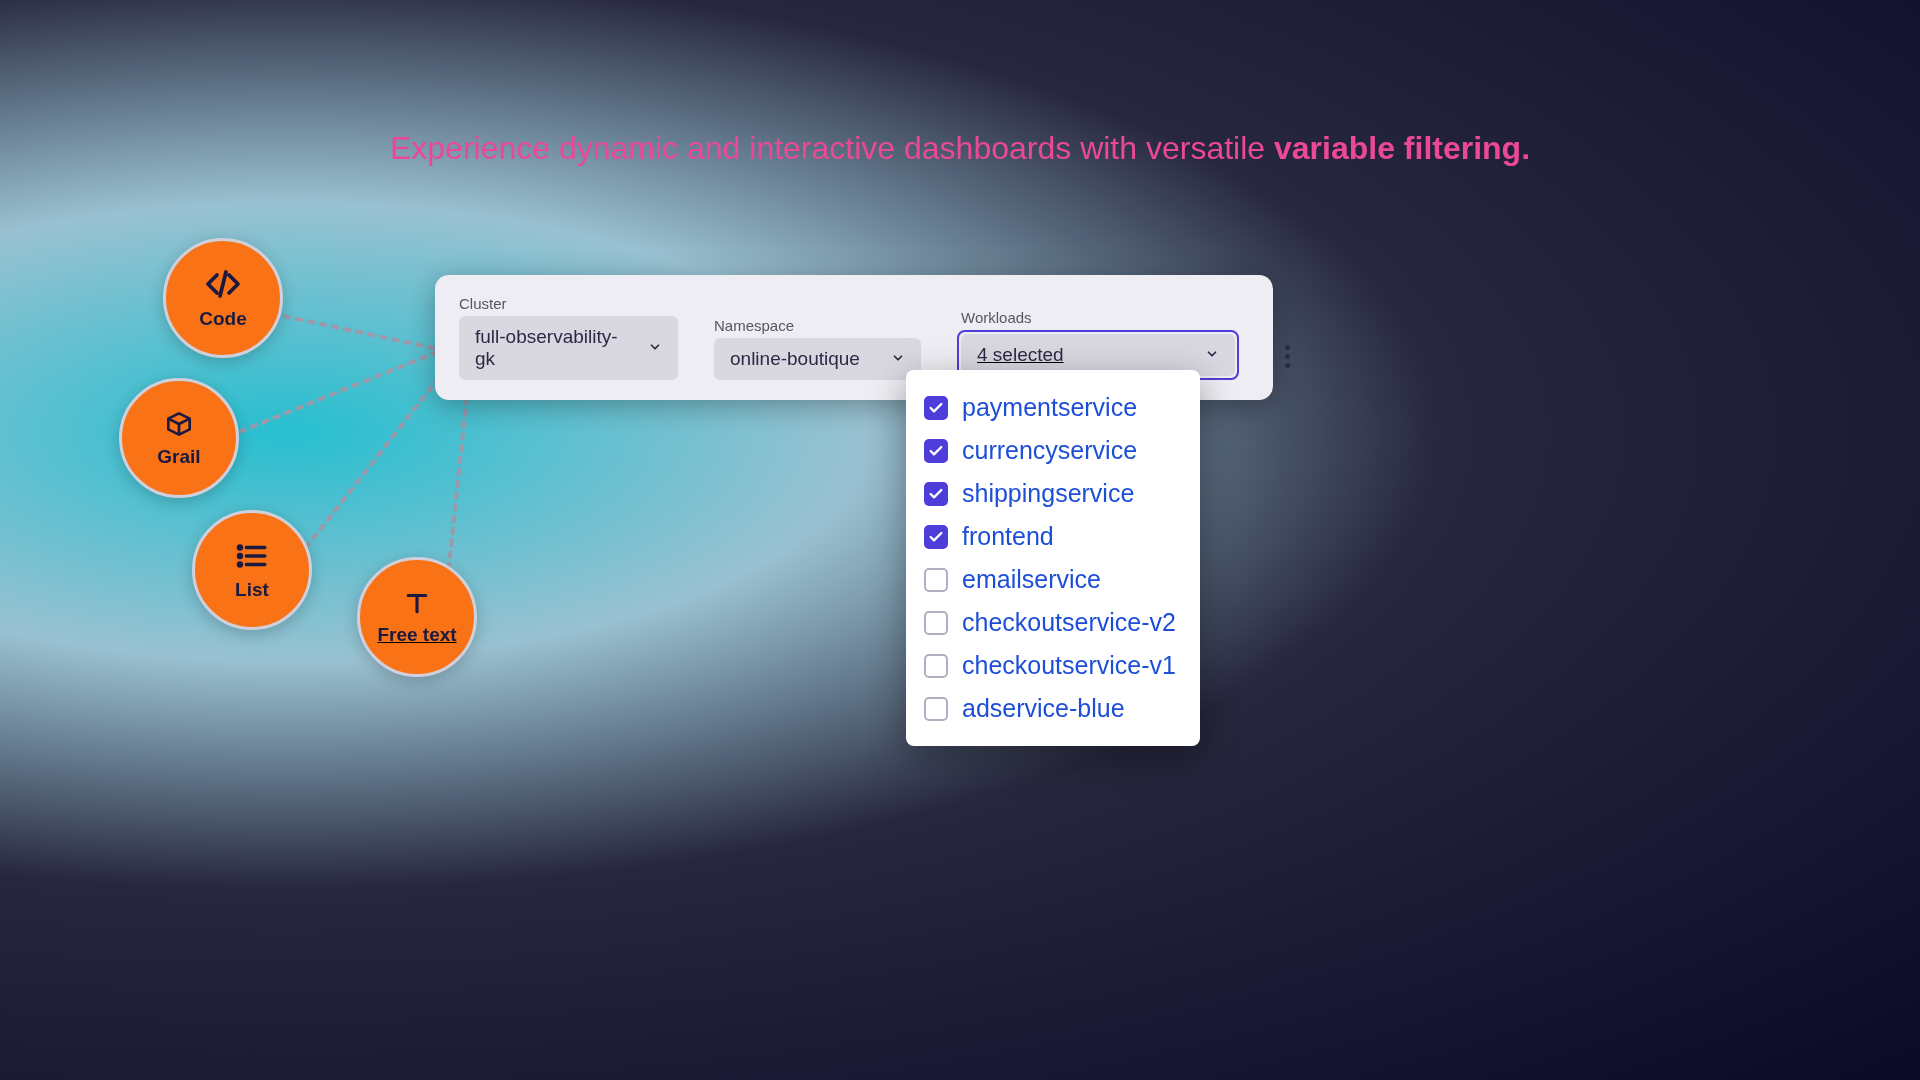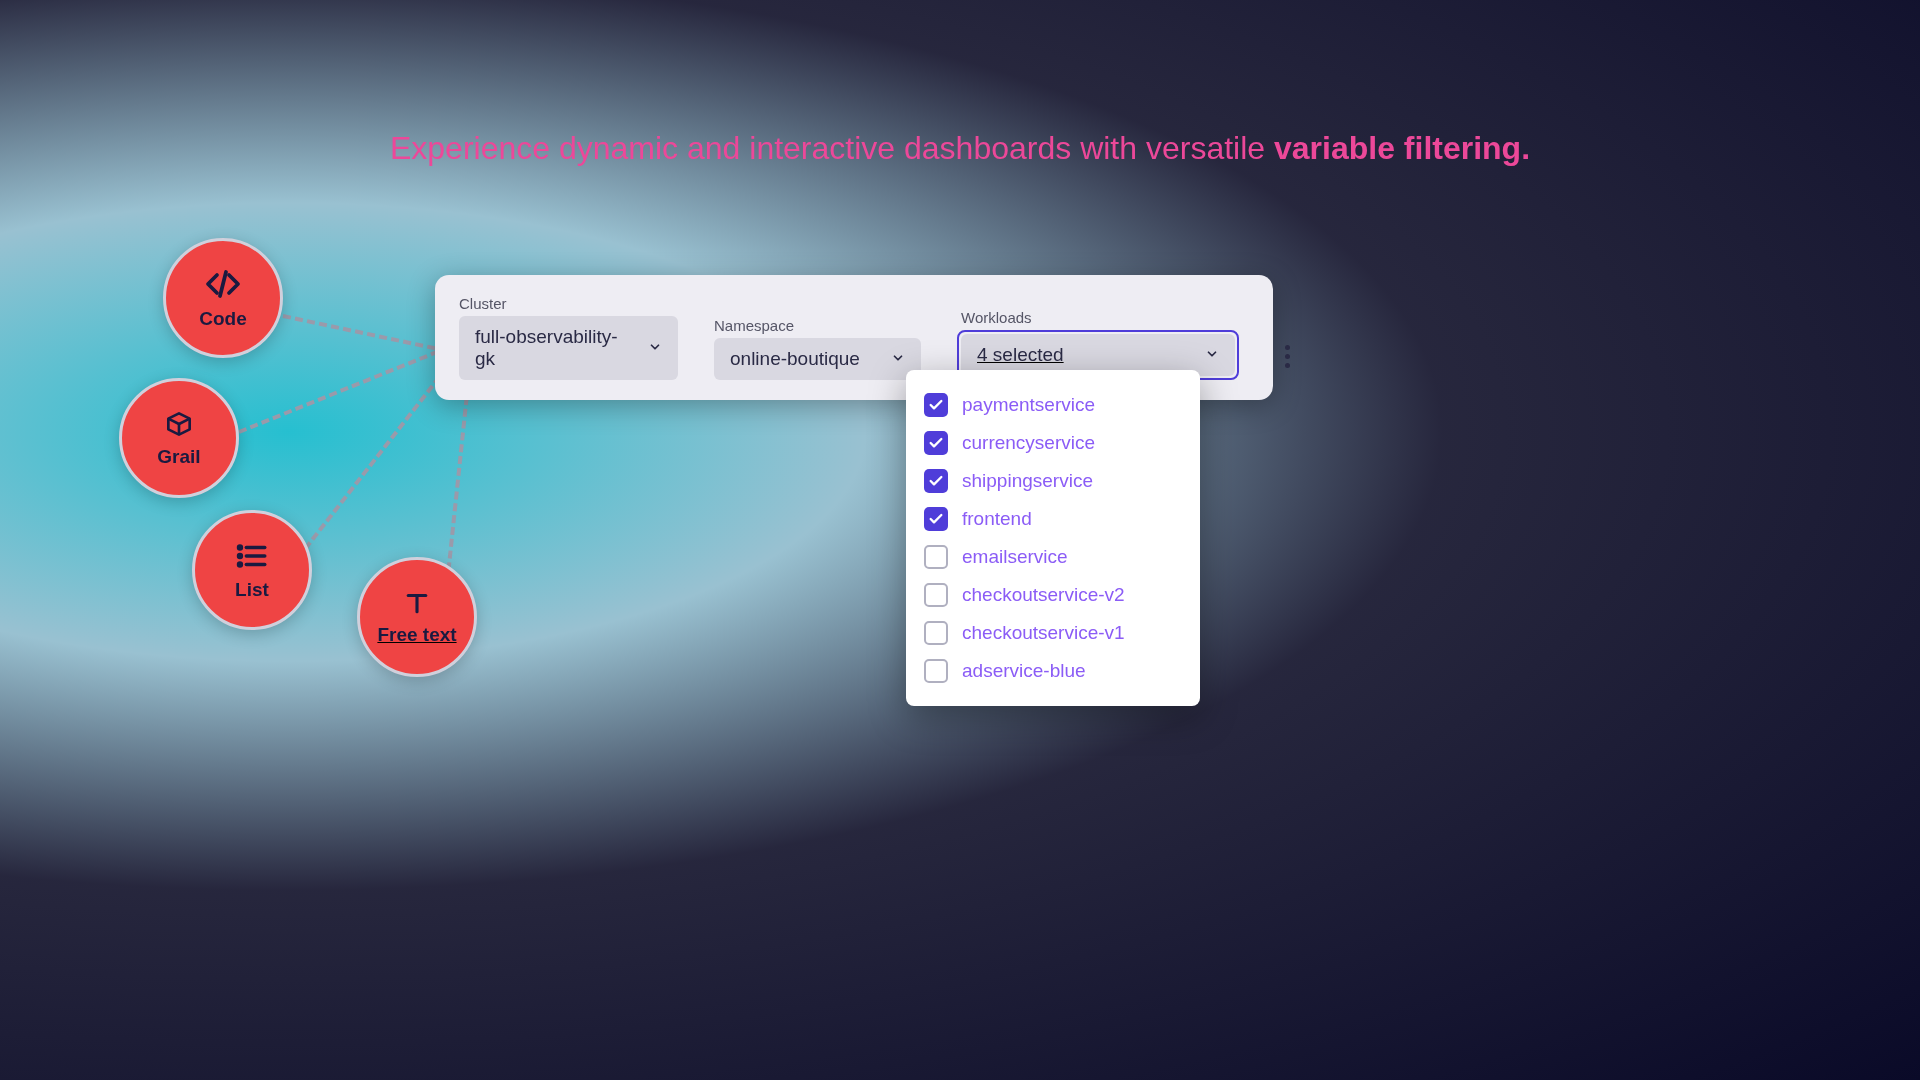--- a/index.html
+++ b/index.html
@@ -27,21 +27,21 @@
     }
     .headline strong {
       font-weight: 700;
     }
     .node {
       position: absolute;
       display: flex;
       flex-direction: column;
       align-items: center;
       justify-content: center;
-      background: #ef4444;
+      background: #f97316;
       border-radius: 50%;
       border: 3px solid #d0d0dc;
       box-shadow: 0 4px 16px rgba(0,0,0,0.2);
     }
     .node-code {
       width: 120px;
       height: 120px;
       top: 238px;
       left: 163px;
     }
@@ -183,22 +183,22 @@
       flex-shrink: 0;
     }
     .checkbox.checked {
       background: #4f3dd9;
     }
     .checkbox.unchecked {
       border: 2px solid #b0b0c0;
       background: #fff;
     }
     .dropdown-label {
-      color: #8b5cf6;
-      font-size: 19px;
+      color: #1d4ed8;
+      font-size: 25px;
     }
   </style>
 </head>
 <body>
 
 <div class="headline">
   <span>Experience dynamic and interactive dashboards with versatile </span><strong>variable filtering.</strong>
 </div>
 
 <div class="dashed-line line1"></div>

